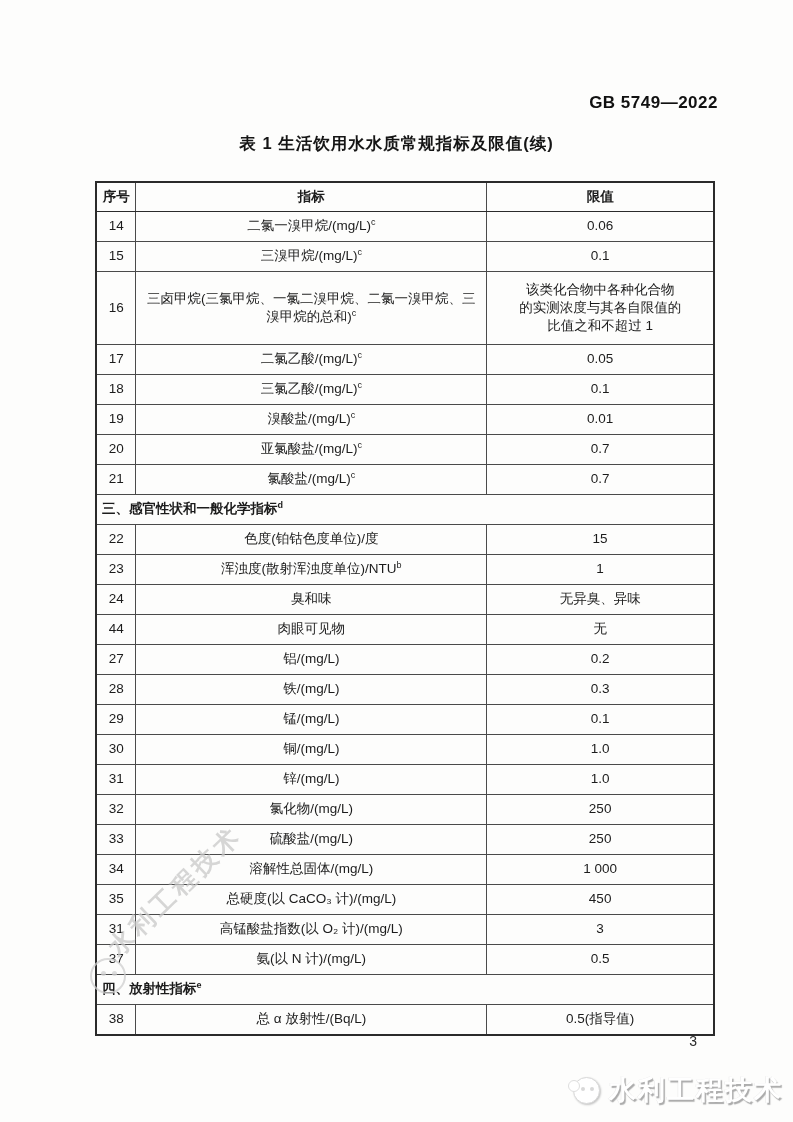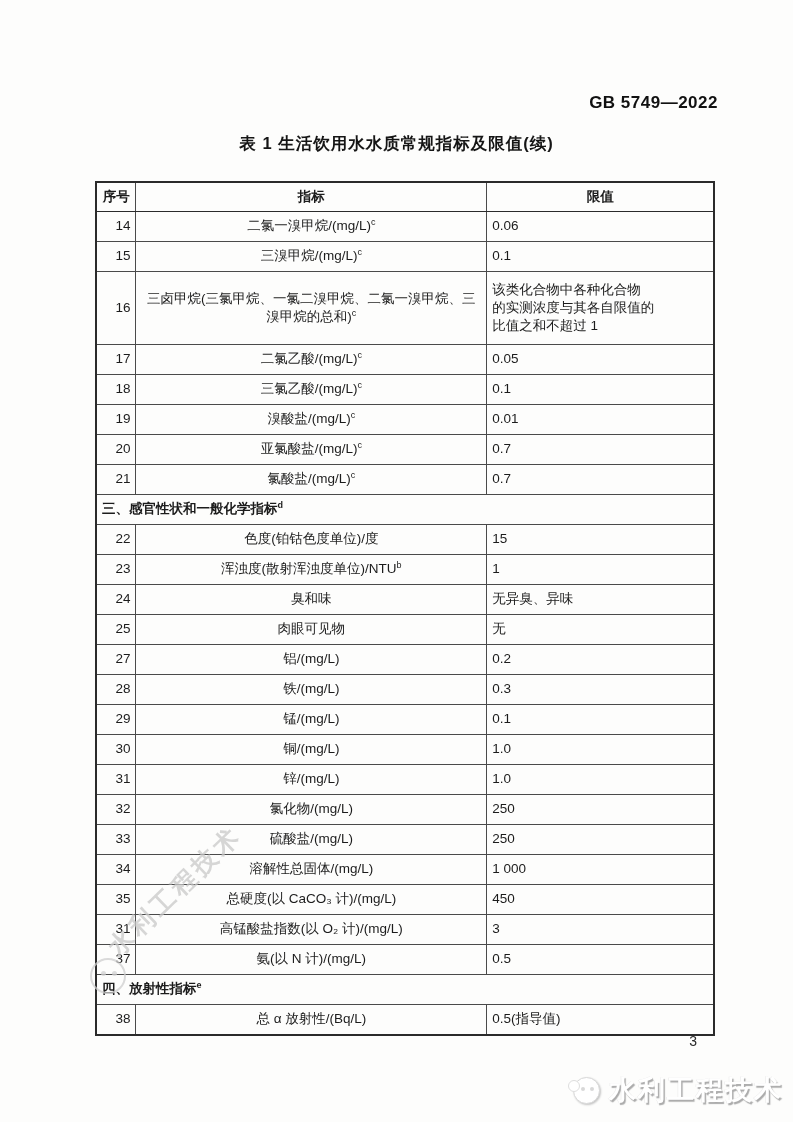--- a/index.html
+++ b/index.html
@@ -34,23 +34,23 @@
     line-height:1.35;
   }
   table.std-table thead th {
     font-weight:bold; text-align:center; height:26px;
     border-bottom:1.5px solid #2b2b2b;
     margin-top:16px;
   }
   col.c-no { width:40px; }
   col.c-ind { width:352px; }
   col.c-lim { width:228px; }
-  td.cell-no { text-align:right; }
+  td.cell-no { text-align:center; }
   td.cell-ind { text-align:center; padding-left:12px; }
-  td.cell-lim { white-space:pre-line; line-height:1.8; }
+  td.cell-lim { text-align:center; white-space:pre-line; line-height:1.8; }
   tr.tall-row td { height:70px; }
   td.section-cell {
     height:24px; text-align:left; padding-left:8px;
     font-weight:bold;
   }
   sup { font-size:9px; line-height:0; }
 
   .page-number {
     position:absolute; top:1033px; right:96px;
     font-size:14px; color:#2a2a2a;
@@ -179,21 +179,21 @@
           <td class="cell-no">23</td>
           <td class="cell-ind">浑浊度(散射浑浊度单位)/NTU<sup>b</sup></td>
           <td class="cell-lim">1</td>
         </tr>
         <tr>
           <td class="cell-no">24</td>
           <td class="cell-ind">臭和味</td>
           <td class="cell-lim">无异臭、异味</td>
         </tr>
         <tr>
-          <td class="cell-no">25</td>
+          <td class="cell-no">44</td>
           <td class="cell-ind">肉眼可见物</td>
           <td class="cell-lim">无</td>
         </tr>
         <tr>
           <td class="cell-no">27</td>
           <td class="cell-ind">铝/(mg/L)</td>
           <td class="cell-lim">0.2</td>
         </tr>
         <tr>
           <td class="cell-no">28</td>

